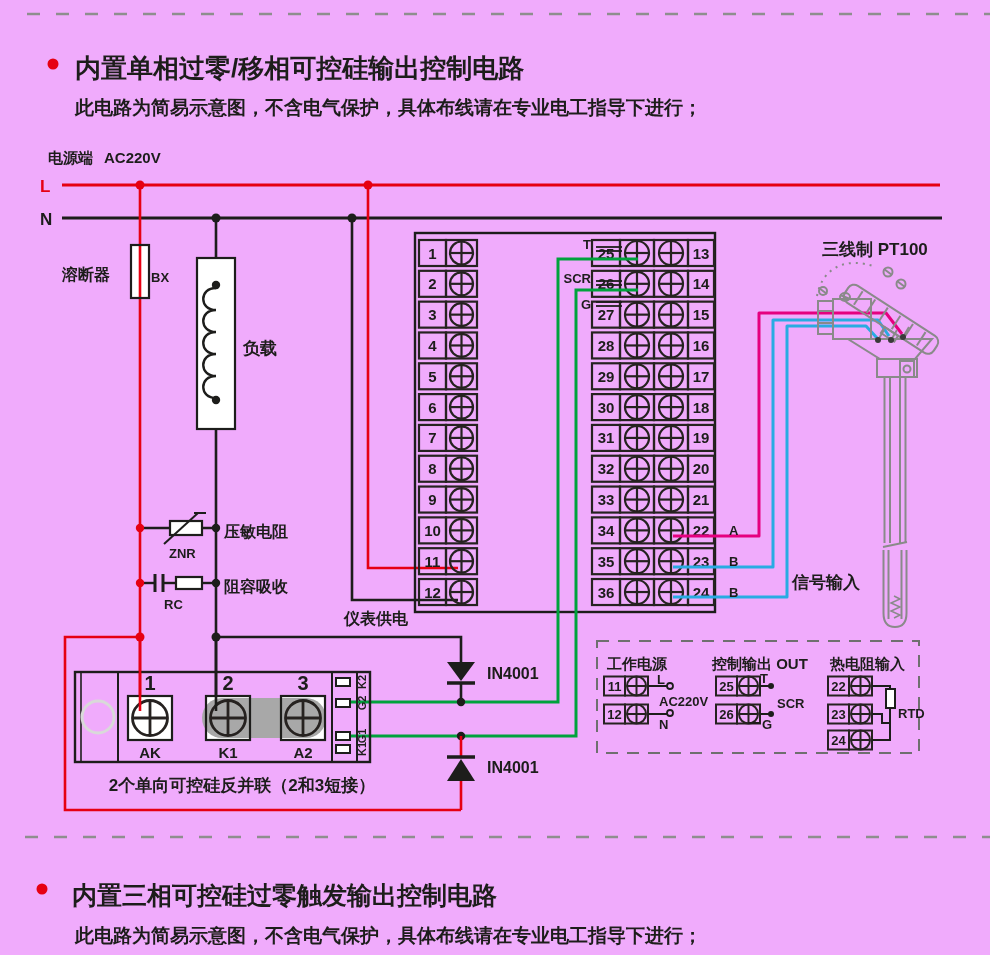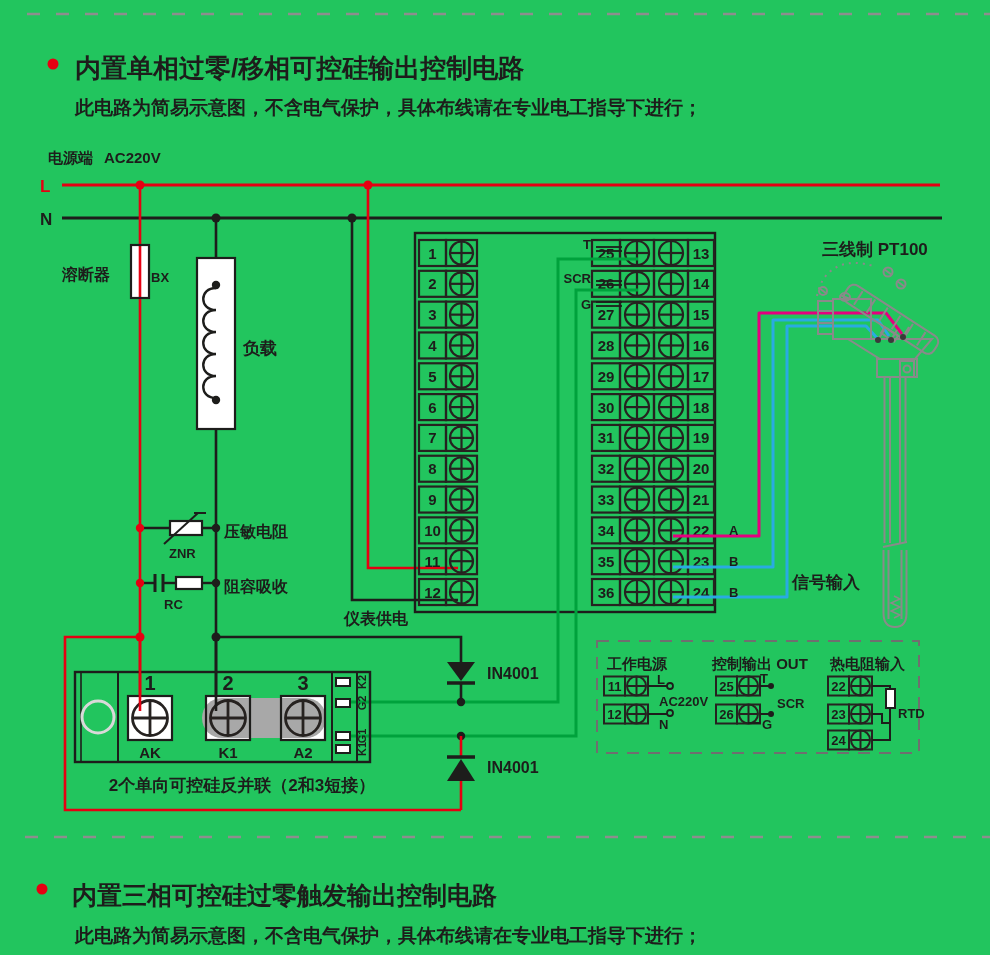--- a/index.html
+++ b/index.html
@@ -1,17 +1,17 @@
 <!DOCTYPE html>
 <html><head>
 <meta charset="utf-8">
 <style>
   html,body{margin:0;padding:0;}
   body{background:#e9e9e9;font-family:"Liberation Sans","DejaVu Sans",sans-serif;}
-  #stage{position:relative;width:990px;height:955px;background:#22c55e;overflow:hidden;}
+  #stage{position:relative;width:990px;height:955px;background:#f0abfc;overflow:hidden;}
   svg text{font-family:"Liberation Sans","DejaVu Sans",sans-serif;font-weight:bold;fill:#1d1d1b;}
   .t26{font-size:26px;} .t25{font-size:25px;} .t19{font-size:19px;} .t17{font-size:17px;}
   .t16{font-size:16px;} .t15{font-size:15px;} .t13{font-size:13px;} .t20{font-size:20px;}
   .t11{font-size:11px;}
   .red{fill:#e60012;}
 </style>
 </head>
 <body>
 
 <div id="stage">

